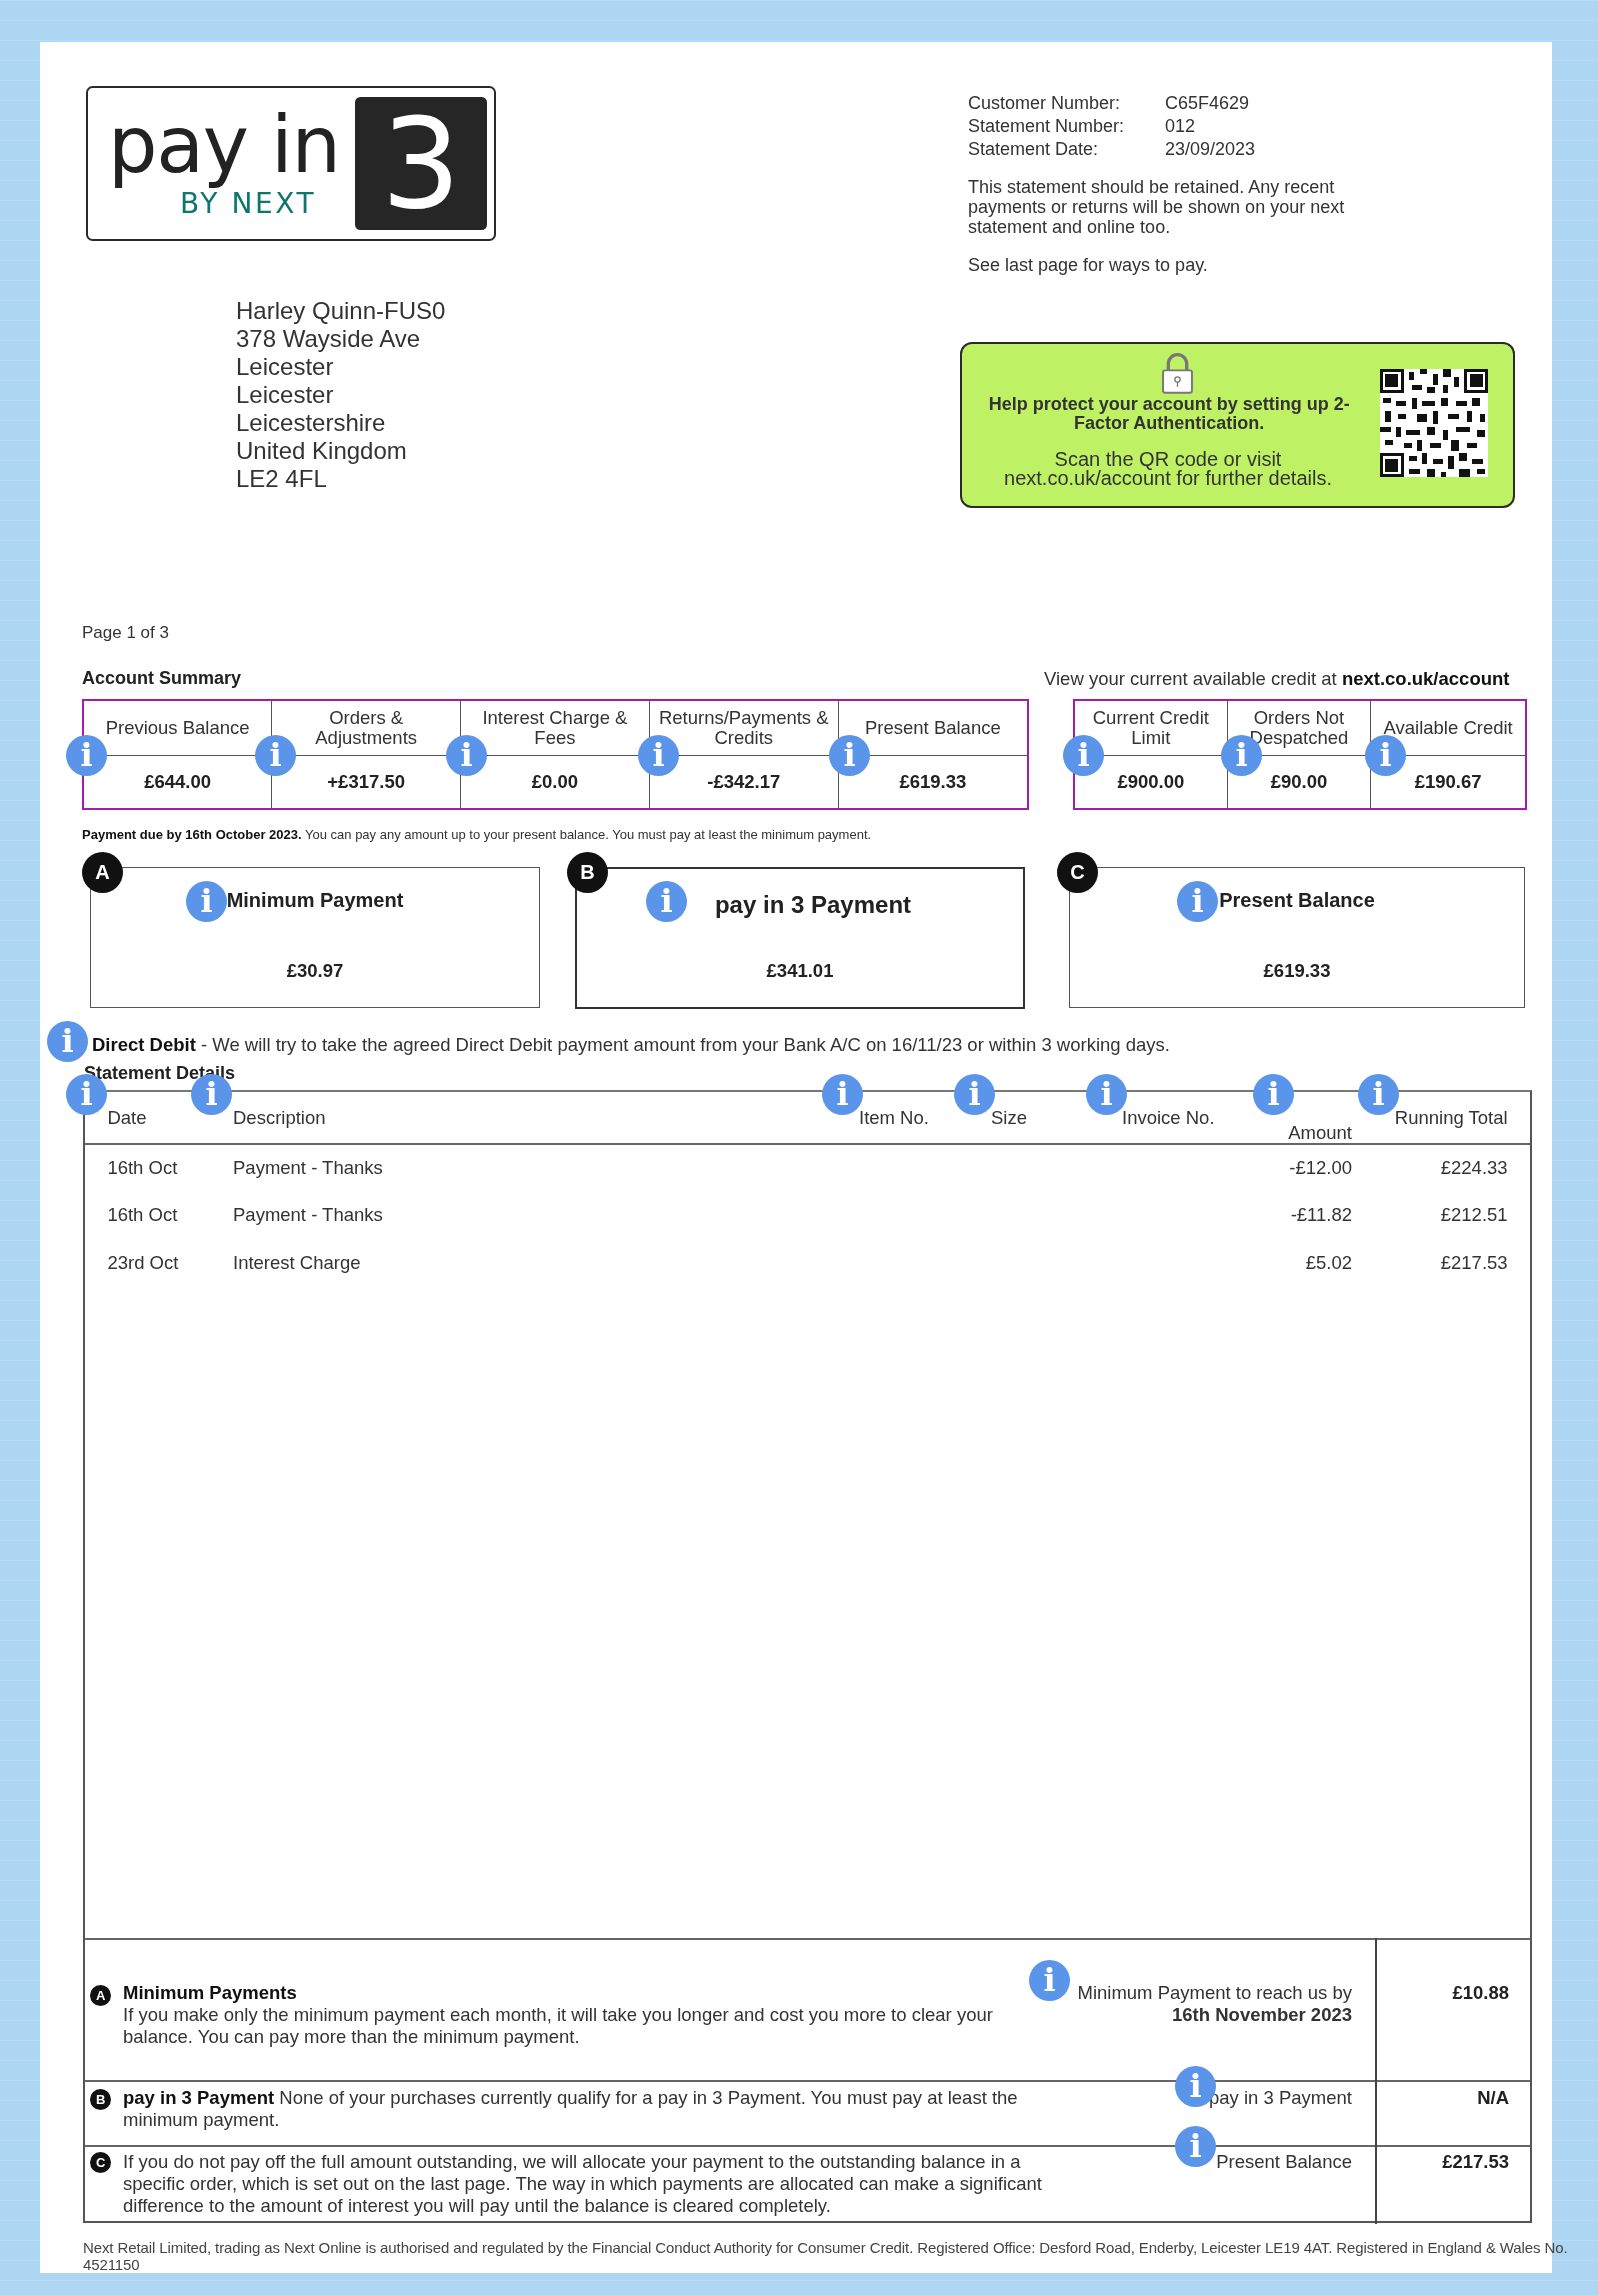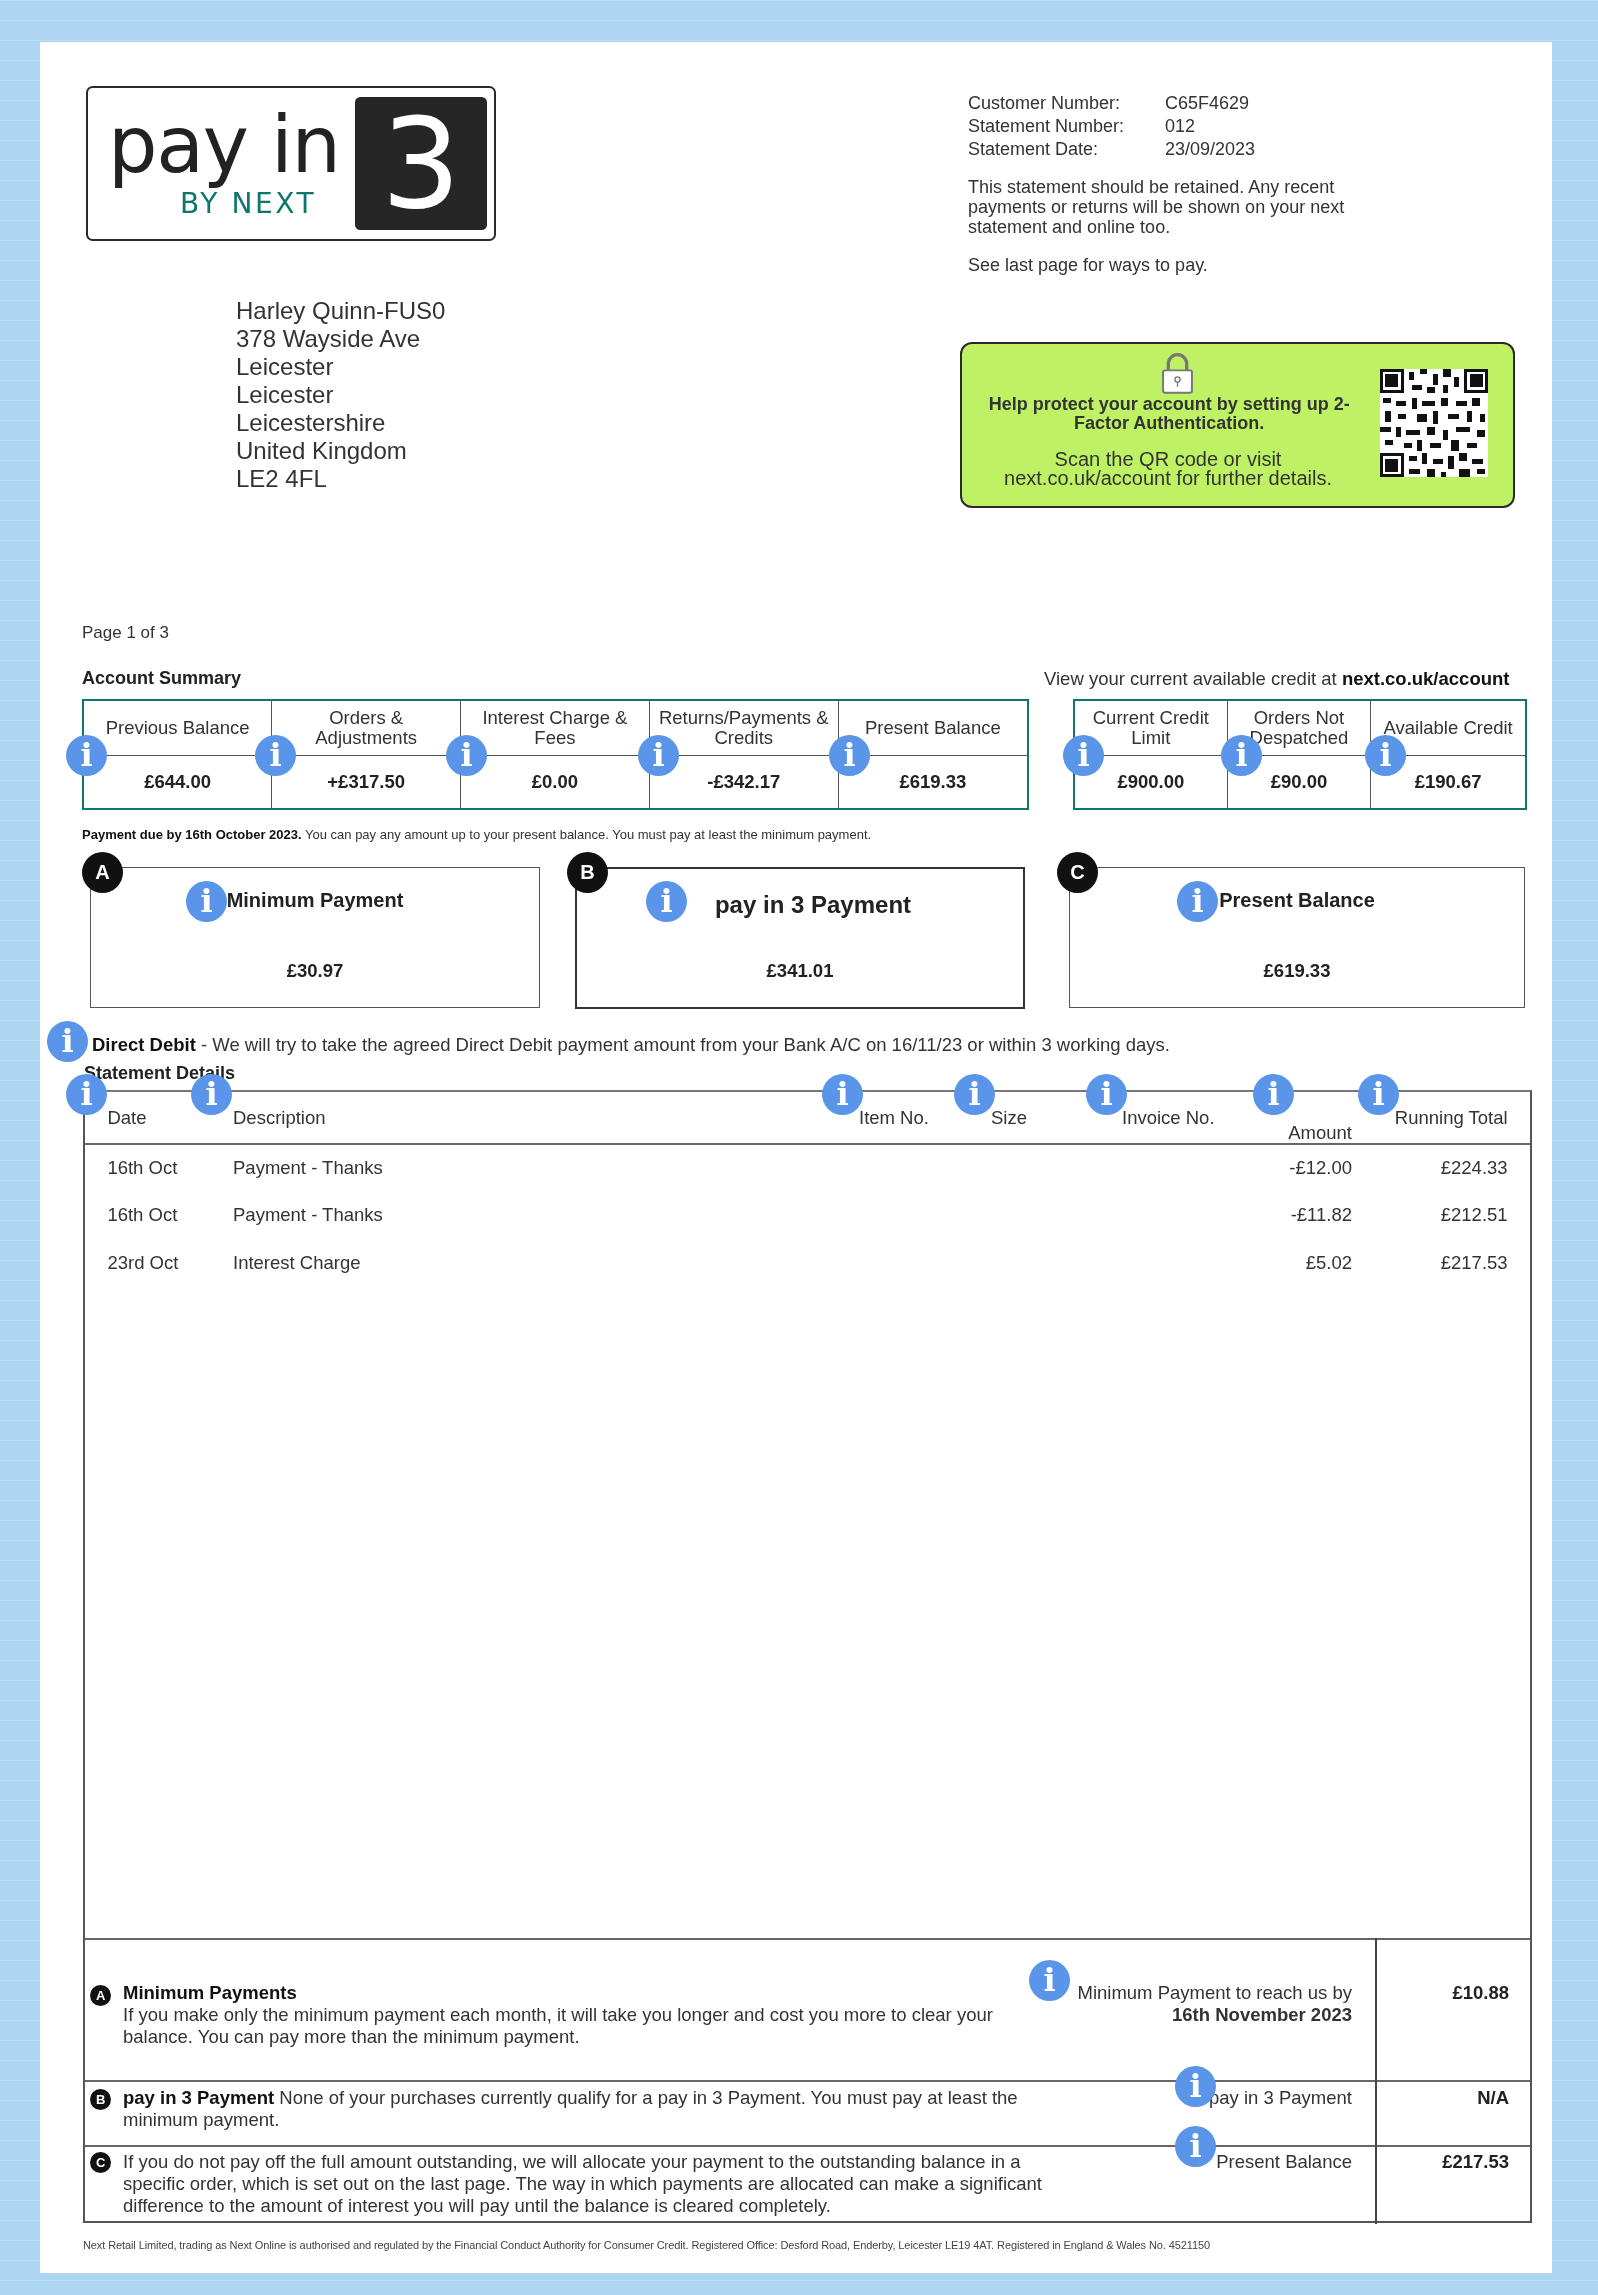--- a/index.html
+++ b/index.html
@@ -49,21 +49,21 @@
   .twofa-head { position: absolute; left: 9.2px; top: 51px; width: 396px; text-align: center; font-size: 18px; font-weight: bold; line-height: 19px; color: #333; }
   .twofa-body { position: absolute; left: 8px; top: 106px; width: 396px; text-align: center; font-size: 20px; line-height: 19px; color: #333; }
   .qr { position: absolute; left: 418px; top: 25px; width: 108px; height: 108px; }
 
   .page-num { position: absolute; left: 82px; top: 623px; font-size: 17px; color: #333; }
   .sec-title { position: absolute; font-size: 18px; font-weight: bold; color: #222; }
   .credit-link { position: absolute; left: 1044px; top: 668px; font-size: 18.5px; color: #333; }
   .credit-link b { color: #111; }
 
   
-  table.summary { position: absolute; border-collapse: collapse; border: 2px solid #0f766e; }
+  table.summary { position: absolute; border-collapse: collapse; border: 2px solid #a21caf; }
   table.summary td { border: 1.3px solid #555; text-align: center; font-size: 18.5px; color: #333; vertical-align: middle; padding: 0 4px; }
   table.summary tr.h td { height: 55px; line-height: 20px; }
   table.summary tr.v td { height: 54px; font-weight: bold; color: #222; }
 
   
   .info {
     position: absolute; width: 41px; height: 41px; border-radius: 50%;
     background: #5b95ea; color: #fff; text-align: center;
     font-family: "DejaVu Serif", serif; font-weight: bold; font-size: 32px; line-height: 41px;
     z-index: 5;
@@ -90,21 +90,21 @@
   .r { text-align: right; }
 
   .foot-sec { position: absolute; left: 0; right: 0; border-top: 2px solid #666; }
   .foot-left { position: absolute; left: 38px; font-size: 18.5px; line-height: 22px; color: #333; }
   .foot-left b { color: #111; }
   .foot-badge { position: absolute; left: 5.3px; width: 21px; height: 21px; border-radius: 50%; background: #111; color: #fff; font-size: 13px; font-weight: bold; text-align: center; line-height: 21px; }
   .foot-mid { position: absolute; right: 178px; text-align: right; font-size: 18.5px; line-height: 22px; color: #333; }
   .foot-val { position: absolute; right: 21px; text-align: right; font-size: 18.5px; font-weight: bold; color: #222; }
   .vdiv { position: absolute; left: 1290px; top: 846px; width: 2px; height: 286px; background: #444; }
 
-  .legal { position: absolute; left: 83px; top: 2239px; font-size: 11px; color: #444; letter-spacing: -0.1px; }
+  .legal { position: absolute; left: 83px; top: 2239px; font-size: 15px; color: #444; letter-spacing: -0.1px; }
 </style>
 </head>
 <body>
 
 <div class="page"></div>
 <div class="page-notch"></div>
 
 <div class="logo">
   <span class="logo-pay">pay in</span>
   <span class="logo-by">BY NEXT</span>

